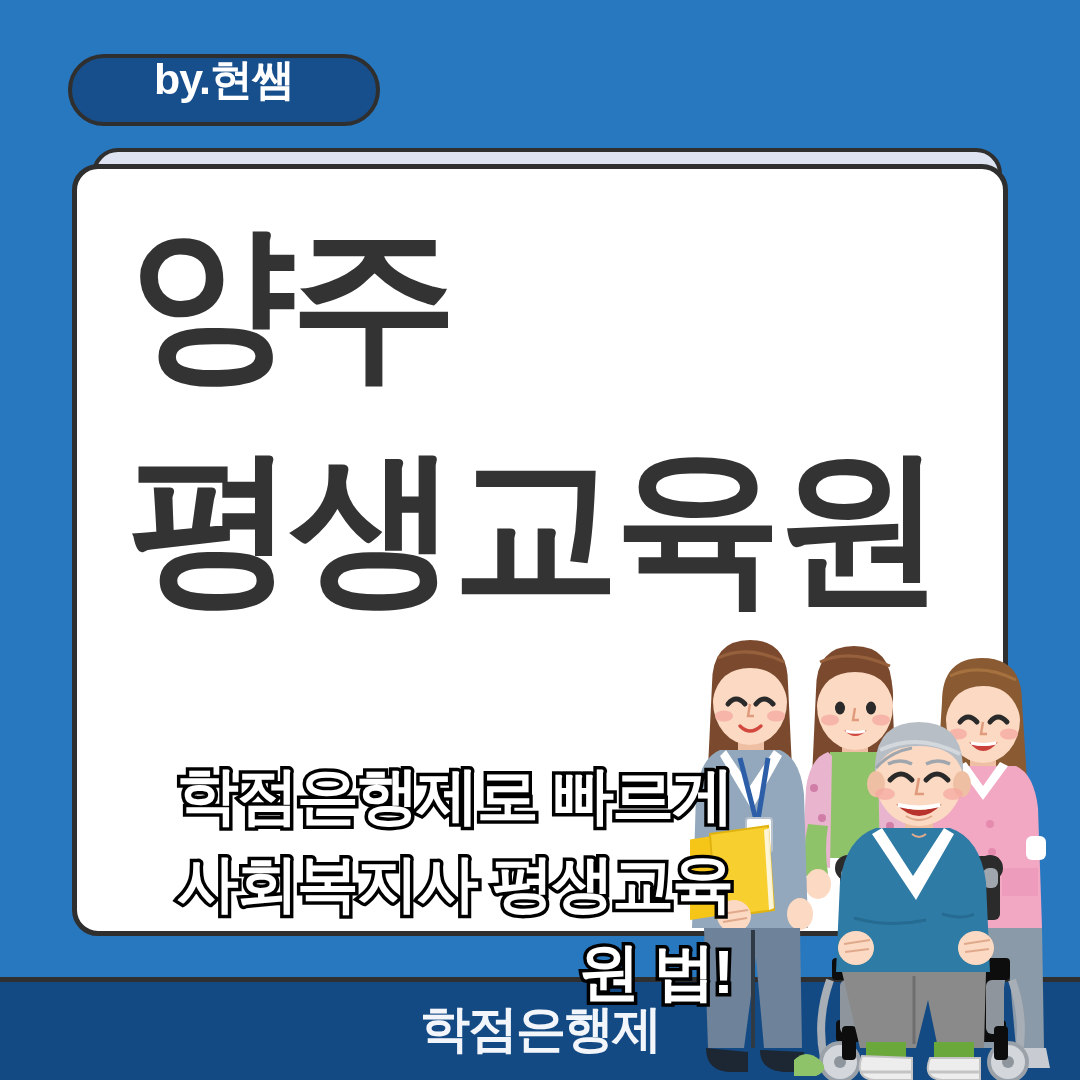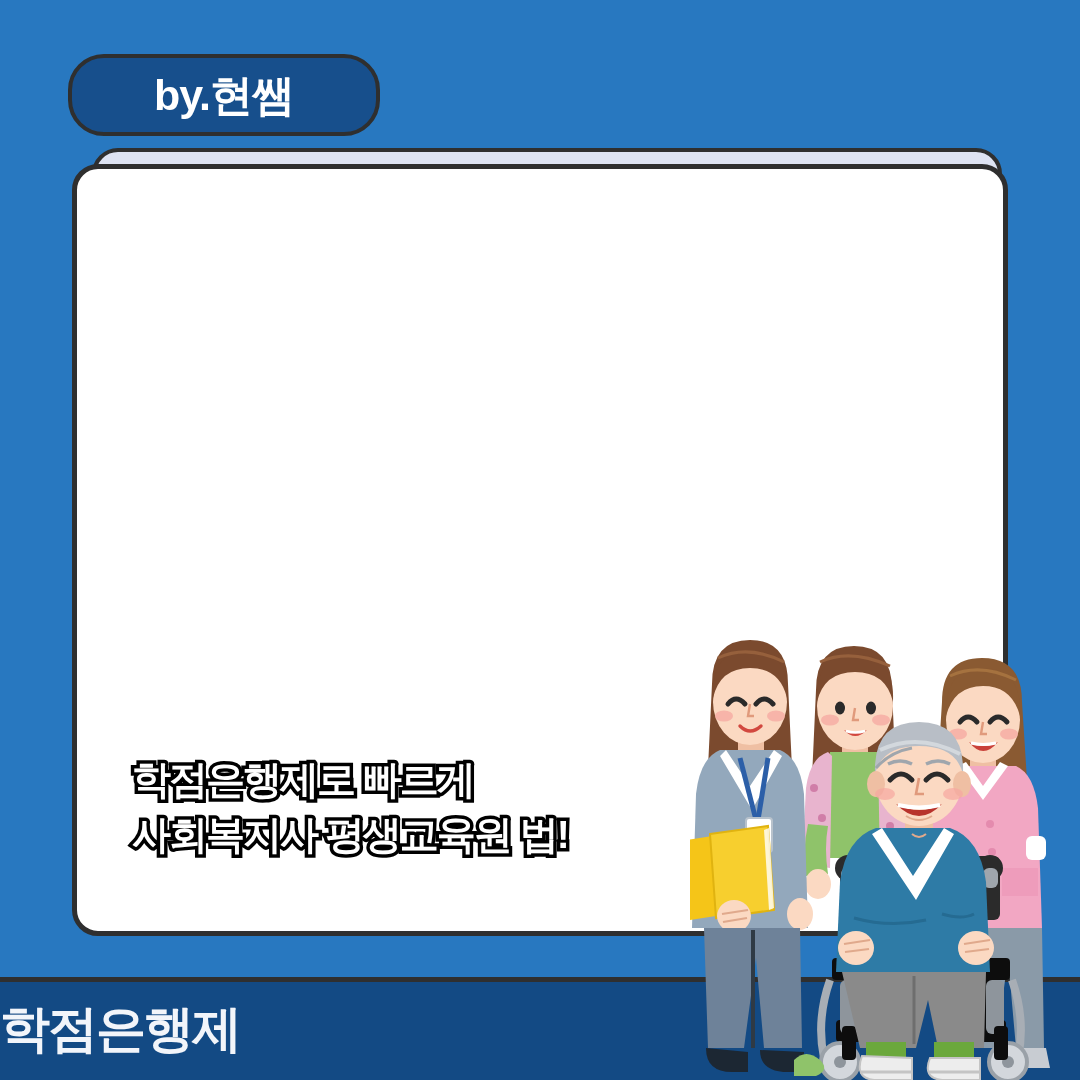--- a/index.html
+++ b/index.html
@@ -15,27 +15,26 @@
     background: #2878c0;
     font-family: "Liberation Sans", "DejaVu Sans", sans-serif;
   }
 
   
   .badge {
     position: absolute;
     left: 68px;
     top: 54px;
     width: 312px;
-    height: 82px;
+    height: 72px;
     border-radius: 36px;
     background: #174f8c;
     border: 4px solid #2f2f2f;
     box-sizing: border-box;
     display: flex;
-    align-items: center;
     justify-content: center;
   }
   .badge-label {
     color: #ffffff;
     font-size: 43px;
     font-weight: bold;
     letter-spacing: -1px;
     line-height: 1;
   }
 
@@ -85,24 +84,24 @@
     display: block;
     margin-top: 56px;
   }
 
   
   .subtitle {
     position: absolute;
     left: 132px;
     top: 752px;
     width: 600px;
-    text-align: left;
+    text-align: right;
     z-index: 6;
     font-weight: bold;
-    font-size: 39px;
+    font-size: 62px;
     line-height: 1.42;
     letter-spacing: -2px;
     color: #ffffff;
     -webkit-text-stroke: 7px #000000;
     paint-order: stroke fill;
   }
   .subtitle .sline { display: block; }
 
   
   .footer {
@@ -114,20 +113,21 @@
     background: #134a84;
     border-top: 5px solid #2f2f2f;
     box-sizing: border-box;
     z-index: 3;
   }
   .footer-label {
     position: absolute;
     left: 0;
     top: 22px;
     width: 1080px;
+    text-align: center;
     color: #f2f5fa;
     font-size: 50px;
     font-weight: bold;
     letter-spacing: -2px;
     line-height: 1;
   }
 
   
   .illustration {
     position: absolute;
@@ -145,20 +145,24 @@
 
 <div id="poster">
 
   <div class="badge">
     <span class="badge-label">by.현쌤</span>
   </div>
 
   <div class="card-back"></div>
   <div class="card-front"></div>
 
+  <div class="headline">
+    <span class="line1">양주</span>
+    <span class="line2">평생교육원</span>
+  </div>
 
   <div class="subtitle">
     <span class="sline">학점은행제로 빠르게</span>
     <span class="sline">사회복지사 평생교육원 법!</span>
   </div>
 
   <div class="footer">
     <div class="footer-label">학점은행제</div>
   </div>
 

